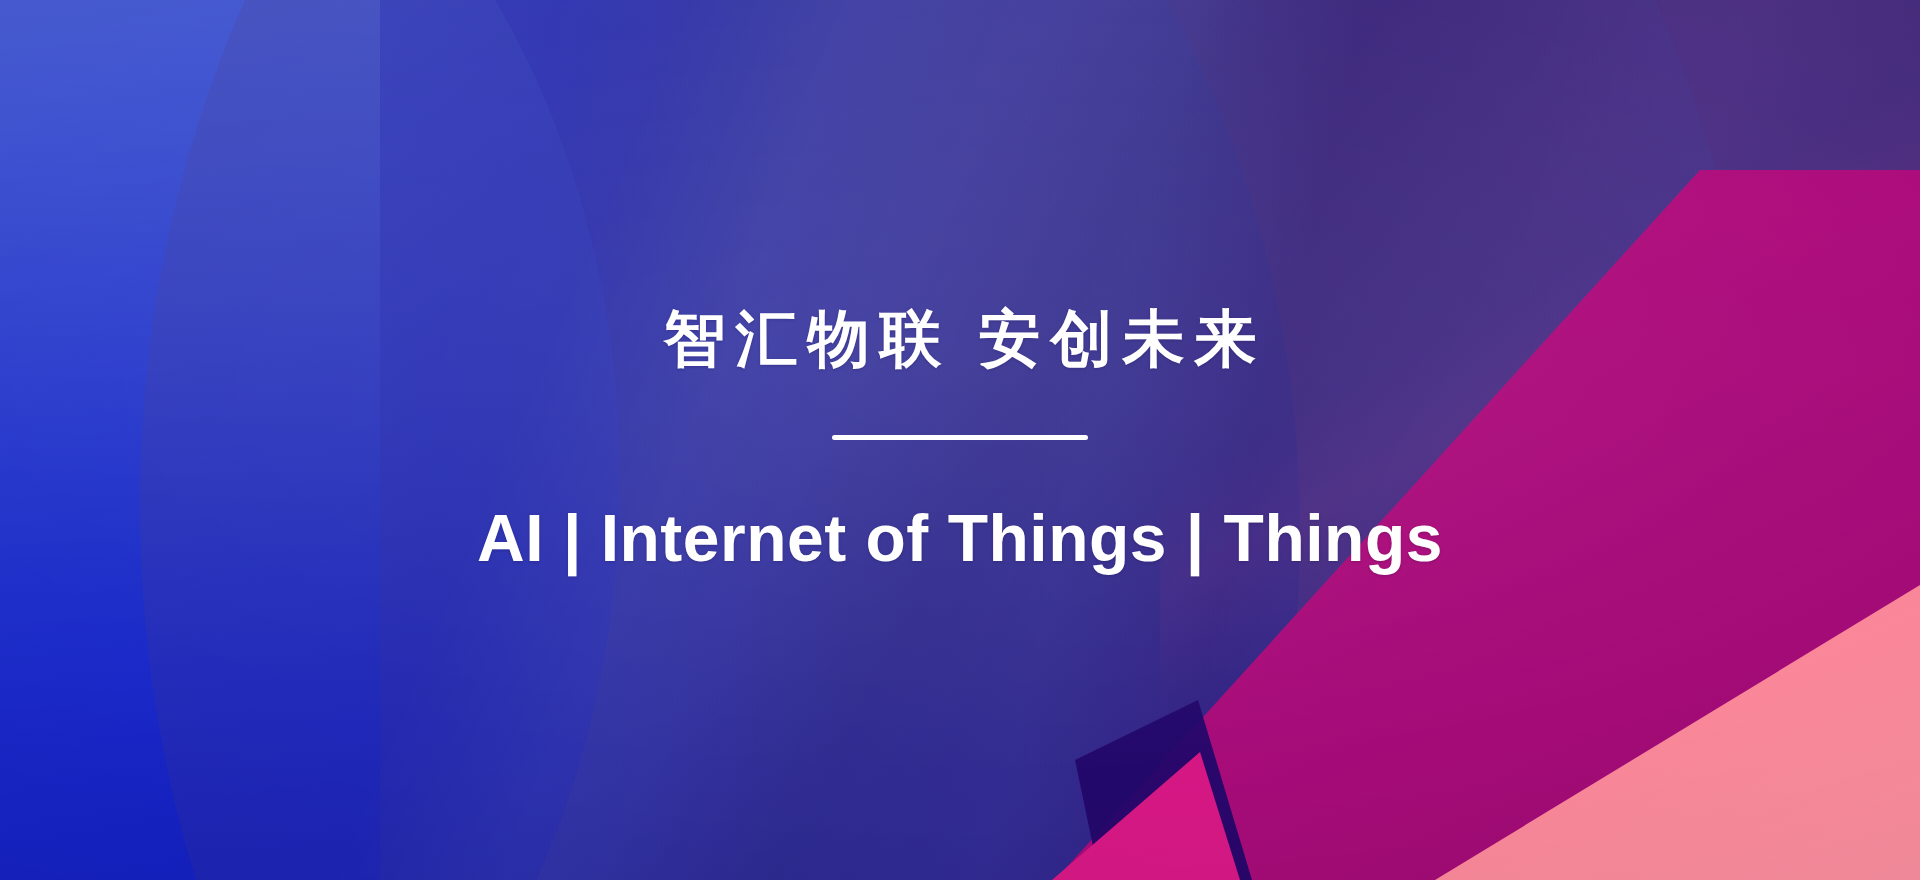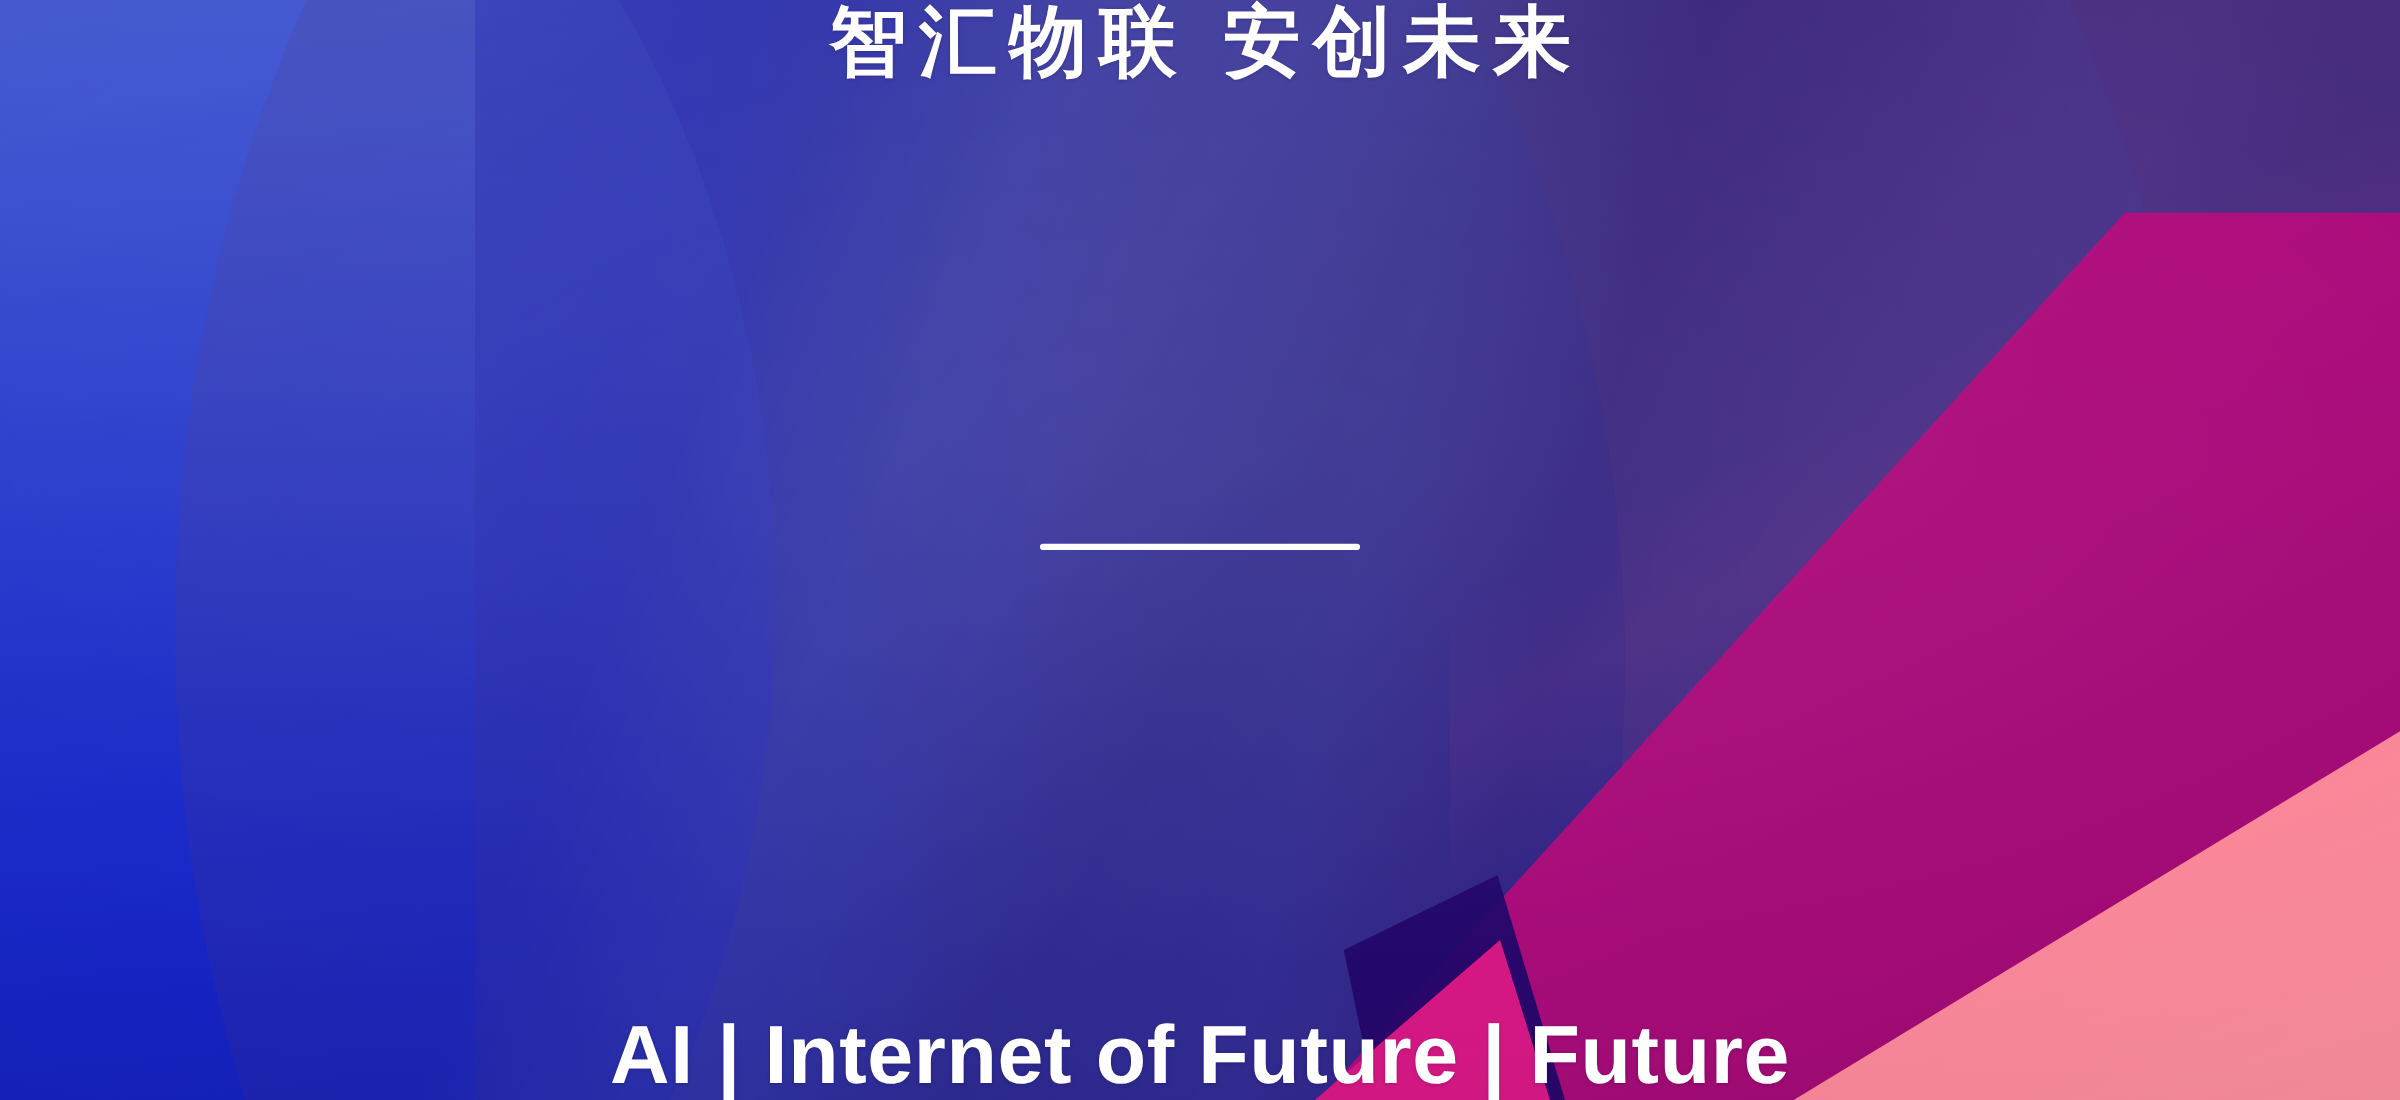--- a/index.html
+++ b/index.html
@@ -180,21 +180,21 @@
       rgba(0,0,0,0.12) 100%);
   }
 
   
   .content {
     position: absolute;
     inset: 0;
     display: flex;
     flex-direction: column;
     align-items: center;
-    justify-content: space-between;
+    justify-content: center;
     z-index: 5;
   }
   .headline {
     color: #ffffff;
     font-size: 62px;
     font-weight: 700;
     letter-spacing: 10px;
     line-height: 1.1;
     text-indent: 10px;
     white-space: nowrap;
@@ -236,16 +236,16 @@
     <div class="bg-magenta-main"></div>
     <div class="bg-indigo-notch"></div>
     <div class="bg-magenta-sliver"></div>
     <div class="bg-pink"></div>
     <div class="bg-vignette"></div>
   </div>
 
   <div class="content">
     <h1 class="headline">智汇物联 安创未来</h1>
     <div class="divider"></div>
-    <h2 class="subtitle">AI | Internet of Future | Future</h2>
+    <h2 class="subtitle">AI | Internet of Things | Things</h2>
   </div>
 
 </div>
 
 </body></html>

